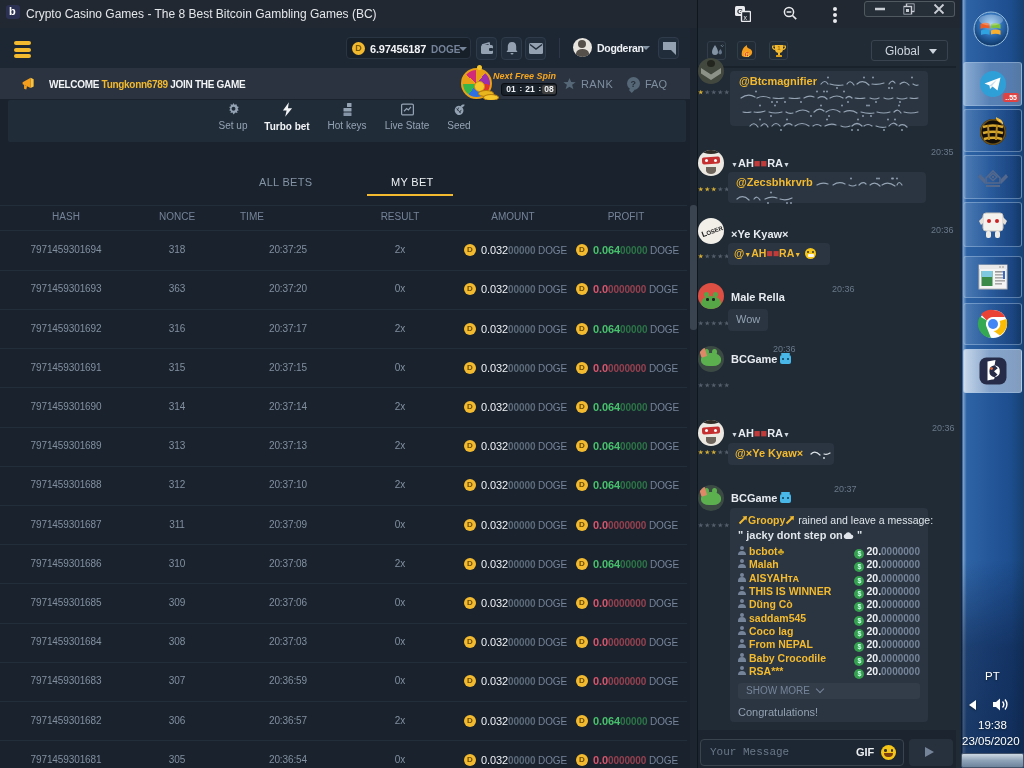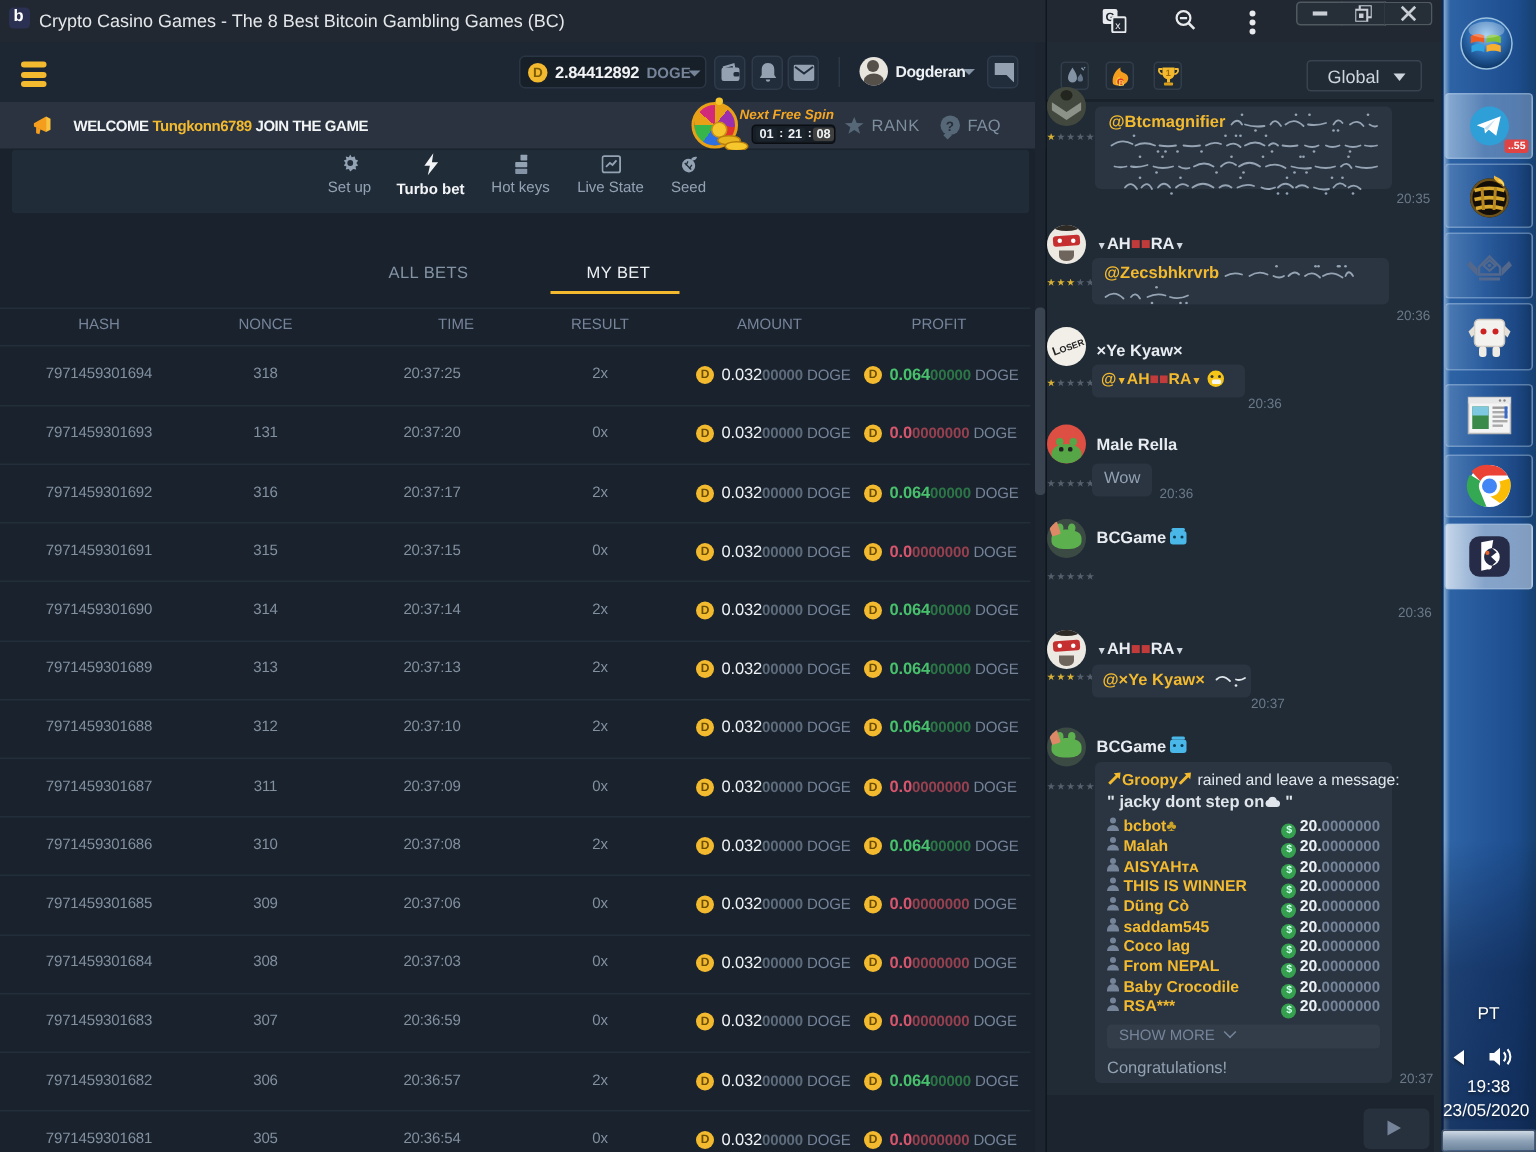--- a/index.html
+++ b/index.html
@@ -44,21 +44,21 @@
 #sbar { left:690px; top:28px; width:7px; height:740px; background:#1c2530; }
 #sthumb { left:690px; top:205px; width:7px; height:125px; background:#3a4450; border-radius:3px; }
 #chatdiv { left:697px; top:0px; width:1px; height:768px; background:#10161e; }
 
 #chat { left:698px; top:28px; width:263px; height:740px; background:#202b36; overflow:hidden; }
 .cbtn { top:13px; width:19px; height:19px; border:1px solid #323d4a; border-radius:3px; }
 #global { left:173px; top:12px; width:77px; height:21px; border:1px solid #38434f; border-radius:3px; color:#cdd4dc; font-size:12px; }
 .avatar { left:0px; width:26px; height:26px; border-radius:50%; overflow:hidden; }
 .uname { font-size:11px; font-weight:bold; color:#e8ecf0; }
 .bubble { background:#2a3541; border-radius:4px; font-size:11px; color:#93a1b1; }
-.stamp { font-size:9px; color:#6a7888; }
+.stamp { font-size:9px; color:#6a7888;margin-top:20px; }
 .yel { color:#f3ba2f; font-weight:bold; }
 .star { display:inline-block; width:5.5px; height:5.5px; clip-path:polygon(50% 0%,61% 35%,98% 35%,68% 57%,79% 91%,50% 70%,21% 91%,32% 57%,2% 35%,39% 35%); }
 .sg { background:#d8b033; } .sx { background:#56606d; }
 
 #taskbar { left:961px; top:0; width:63px; height:768px;
   background:linear-gradient(to right,#0a2c5a 0%,#0a2c5a 1.5%,#7fa5cd 3.2%,#2e64a6 9%,#24579a 45%,#1d4d8d 80%,#16406f 100%); }
 .tbtn { left:2px; width:59px; height:44px; border:1px solid rgba(170,200,230,.45); border-radius:3px;
   background:linear-gradient(to right,rgba(255,255,255,.14),rgba(255,255,255,.03) 45%,rgba(0,0,30,.14)); }
 .tbtn svg, .tbtn .ic { position:absolute; left:50%; top:50%; transform:translate(-50%,-50%); }
 </style>
@@ -105,21 +105,21 @@
 </div>
 
 <div class="abs" id="header">
   <div class="abs" style="left:14px;top:13px">
         <div class="hline"></div>
         <div class="hline"></div>
         <div class="hline" style="margin:0"></div>
       </div>
   <div class="abs" id="balance">
     <div class="abs coin" style="left:5px;top:4px;width:13px;height:13px;font-size:9px;line-height:13px">D</div>
-    <div class="abs" style="left:23px;top:5px;font-size:11px;font-weight:bold;color:#f2f4f6;letter-spacing:-0.2px">2.84412892</div>
+    <div class="abs" style="left:23px;top:5px;font-size:11px;font-weight:bold;color:#f2f4f6;letter-spacing:-0.2px">6.97456187</div>
     <div class="abs" style="left:84px;top:6px;font-size:10px;color:#76849a;font-weight:bold">DOGE</div>
     <div class="abs" style="left:112px;top:9px;width:0;height:0;border-left:4px solid transparent;border-right:4px solid transparent;border-top:4px solid #76849a"></div>
   </div>
   <div class="abs" style="left:559px;top:10px;width:1px;height:20px;background:#2c3845"></div>
   <div class="abs hbtn" style="left:476px">
     <svg style="margin:4px 0 0 3px" width="14" height="13" viewBox="0 0 14 13">
           <path d="M2 3 L9 1 L9.5 3.5" fill="none" stroke="#93a1b1" stroke-width="1.5"></path>
           <rect x="1" y="3" width="12" height="9" rx="1.5" fill="#93a1b1"></rect>
           <rect x="9" y="6" width="4" height="3" rx="1" fill="#222d3b"></rect>
         </svg></div>
@@ -199,36 +199,36 @@
         <path d="M4 6 L9 11 M6.5 4.8 L5 8 M9.5 7.5 L7.5 10.5" stroke="#212c39" stroke-width="1"></path>
       </svg>Seed</div>
 
 <div class="abs tab" style="left:259px;font-size:11px">ALL BETS</div>
 <div class="abs tab" style="left:391px;color:#eef1f4;font-size:11px">MY BET</div>
 <div class="abs" id="tabline"></div>
 
 <div class="abs tline" style="top:205px"></div>
 <div class="abs thead" style="left:26px;width:80px;text-align:center">HASH</div>
 <div class="abs thead" style="left:137px;width:80px;text-align:center">NONCE</div>
-<div class="abs thead" style="left:264px;width:80px;text-align:center">TIME</div>
+<div class="abs thead" style="left:240px;width:80px;text-align:left">TIME</div>
 <div class="abs thead" style="left:360px;width:80px;text-align:center">RESULT</div>
 <div class="abs thead" style="left:473px;width:80px;text-align:center">AMOUNT</div>
 <div class="abs thead" style="left:586px;width:80px;text-align:center">PROFIT</div>
 <div class="abs tline" style="top:230px"></div>
 <div class="abs cell" style="left:16px;top:244px;width:100px;text-align:center">7971459301694</div>
 <div class="abs cell" style="left:137px;top:244px;width:80px;text-align:center">318</div>
 <div class="abs cell" style="left:248px;top:244px;width:80px;text-align:center">20:37:25</div>
 <div class="abs cell" style="left:360px;top:244px;width:80px;text-align:center">2x</div>
 <div class="abs ccoin" style="left:464px;top:244px">D</div>
 <div class="abs cell" style="left:481px;top:244px"><span class="num">0.032</span><span class="zer">00000</span>&nbsp;<span class="doge">DOGE</span></div>
 <div class="abs ccoin" style="left:576px;top:244px">D</div>
 <div class="abs cell" style="left:593px;top:244px"><span class="win1">0.064</span><span class="win2">00000</span>&nbsp;<span class="doge">DOGE</span></div>
 <div class="abs tline" style="top:270px"></div>
 <div class="abs cell" style="left:16px;top:283px;width:100px;text-align:center">7971459301693</div>
-<div class="abs cell" style="left:137px;top:283px;width:80px;text-align:center">131</div>
+<div class="abs cell" style="left:137px;top:283px;width:80px;text-align:center">363</div>
 <div class="abs cell" style="left:248px;top:283px;width:80px;text-align:center">20:37:20</div>
 <div class="abs cell" style="left:360px;top:283px;width:80px;text-align:center">0x</div>
 <div class="abs ccoin" style="left:464px;top:283px">D</div>
 <div class="abs cell" style="left:481px;top:283px"><span class="num">0.032</span><span class="zer">00000</span>&nbsp;<span class="doge">DOGE</span></div>
 <div class="abs ccoin" style="left:576px;top:283px">D</div>
 <div class="abs cell" style="left:593px;top:283px"><span class="los1">0.0</span><span class="los2">0000000</span>&nbsp;<span class="doge">DOGE</span></div>
 <div class="abs tline" style="top:309px"></div>
 <div class="abs cell" style="left:16px;top:323px;width:100px;text-align:center">7971459301692</div>
 <div class="abs cell" style="left:137px;top:323px;width:80px;text-align:center">316</div>
 <div class="abs cell" style="left:248px;top:323px;width:80px;text-align:center">20:37:17</div>
@@ -523,20 +523,29 @@
         <div style="position:relative;height:13.35px;font-size:10.5px;line-height:13px;white-space:nowrap"><span style="display:inline-block;width:8px;height:9px;position:relative;margin-right:3px"><span style="position:absolute;left:2px;top:0;width:4px;height:4px;border-radius:50%;background:#76849a"></span><span style="position:absolute;left:0;top:4.5px;width:8px;height:4.5px;border-radius:4px 4px 0 0;background:#76849a"></span></span><span class="yel" style="font-weight:bold">saddam545</span><span style="position:absolute;right:0;top:0"><span style="display:inline-block;width:10px;height:10px;border-radius:50%;background:#35a14e;color:#cfe;font-size:7px;font-weight:bold;text-align:center;line-height:10px;vertical-align:-1px;margin-right:2px">$</span><b style="color:#eef1f4">20.</b><span style="color:#76849a;font-weight:bold;font-size:10px">0000000</span></span></div>
         <div style="position:relative;height:13.35px;font-size:10.5px;line-height:13px;white-space:nowrap"><span style="display:inline-block;width:8px;height:9px;position:relative;margin-right:3px"><span style="position:absolute;left:2px;top:0;width:4px;height:4px;border-radius:50%;background:#76849a"></span><span style="position:absolute;left:0;top:4.5px;width:8px;height:4.5px;border-radius:4px 4px 0 0;background:#76849a"></span></span><span class="yel" style="font-weight:bold">Coco lag</span><span style="position:absolute;right:0;top:0"><span style="display:inline-block;width:10px;height:10px;border-radius:50%;background:#35a14e;color:#cfe;font-size:7px;font-weight:bold;text-align:center;line-height:10px;vertical-align:-1px;margin-right:2px">$</span><b style="color:#eef1f4">20.</b><span style="color:#76849a;font-weight:bold;font-size:10px">0000000</span></span></div>
         <div style="position:relative;height:13.35px;font-size:10.5px;line-height:13px;white-space:nowrap"><span style="display:inline-block;width:8px;height:9px;position:relative;margin-right:3px"><span style="position:absolute;left:2px;top:0;width:4px;height:4px;border-radius:50%;background:#76849a"></span><span style="position:absolute;left:0;top:4.5px;width:8px;height:4.5px;border-radius:4px 4px 0 0;background:#76849a"></span></span><span class="yel" style="font-weight:bold">From NEPAL</span><span style="position:absolute;right:0;top:0"><span style="display:inline-block;width:10px;height:10px;border-radius:50%;background:#35a14e;color:#cfe;font-size:7px;font-weight:bold;text-align:center;line-height:10px;vertical-align:-1px;margin-right:2px">$</span><b style="color:#eef1f4">20.</b><span style="color:#76849a;font-weight:bold;font-size:10px">0000000</span></span></div>
         <div style="position:relative;height:13.35px;font-size:10.5px;line-height:13px;white-space:nowrap"><span style="display:inline-block;width:8px;height:9px;position:relative;margin-right:3px"><span style="position:absolute;left:2px;top:0;width:4px;height:4px;border-radius:50%;background:#76849a"></span><span style="position:absolute;left:0;top:4.5px;width:8px;height:4.5px;border-radius:4px 4px 0 0;background:#76849a"></span></span><span class="yel" style="font-weight:bold">Baby Crocodile</span><span style="position:absolute;right:0;top:0"><span style="display:inline-block;width:10px;height:10px;border-radius:50%;background:#35a14e;color:#cfe;font-size:7px;font-weight:bold;text-align:center;line-height:10px;vertical-align:-1px;margin-right:2px">$</span><b style="color:#eef1f4">20.</b><span style="color:#76849a;font-weight:bold;font-size:10px">0000000</span></span></div>
         <div style="position:relative;height:13.35px;font-size:10.5px;line-height:13px;white-space:nowrap"><span style="display:inline-block;width:8px;height:9px;position:relative;margin-right:3px"><span style="position:absolute;left:2px;top:0;width:4px;height:4px;border-radius:50%;background:#76849a"></span><span style="position:absolute;left:0;top:4.5px;width:8px;height:4.5px;border-radius:4px 4px 0 0;background:#76849a"></span></span><span class="yel" style="font-weight:bold">RSA***</span><span style="position:absolute;right:0;top:0"><span style="display:inline-block;width:10px;height:10px;border-radius:50%;background:#35a14e;color:#cfe;font-size:7px;font-weight:bold;text-align:center;line-height:10px;vertical-align:-1px;margin-right:2px">$</span><b style="color:#eef1f4">20.</b><span style="color:#76849a;font-weight:bold;font-size:10px">0000000</span></span></div>
         <div style="margin-top:5px;height:16px;background:#323d49;border-radius:3px;color:#76849a;font-size:10px;line-height:16px;padding-left:8px">SHOW MORE <span style="display:inline-block;width:6px;height:6px;border-right:1.5px solid #76849a;border-bottom:1.5px solid #76849a;transform:rotate(45deg);vertical-align:2px;margin-left:4px"></span></div>
         <div style="margin-top:7px;color:#93a1b1;font-size:11px">Congratulations!</div>
       </div>
 <div class="abs stamp" style="left:235px;top:686px">20:37</div>
 <div class="abs" style="left:0;top:702px;width:258px;height:38px;background:#1b242f"></div>
+<div class="abs" style="left:2px;top:711px;width:204px;height:27px;background:#1d2733;border:1px solid #39444f;border-radius:4px">
+        <span style="position:absolute;left:9px;top:6px;font-family:'Liberation Mono',monospace;font-size:11px;color:#6a7888">Your Message</span>
+        <span style="position:absolute;left:155px;top:6px;font-size:11px;font-weight:bold;color:#eef1f4">GIF</span>
+        <span style="position:absolute;left:180px;top:5px;width:15px;height:15px;border-radius:50%;background:#f5c518">
+          <span style="position:absolute;left:3px;top:4px;width:2.5px;height:2.5px;background:#333;border-radius:50%"></span>
+          <span style="position:absolute;right:3px;top:4px;width:2.5px;height:2.5px;background:#333;border-radius:50%"></span>
+          <span style="position:absolute;left:3px;top:8px;width:9px;height:4px;background:#7a3c10;border-radius:0 0 8px 8px"></span>
+        </span>
+      </div>
 <div class="abs" style="left:211px;top:711px;width:44px;height:27px;background:#27313d;border-radius:4px">
         <span style="position:absolute;left:16px;top:8px;width:0;height:0;border-left:9px solid #76849a;border-top:5.5px solid transparent;border-bottom:5.5px solid transparent"></span>
       </div>
 </div>
 
 <div class="abs" id="taskbar">
 <svg class="abs" style="left:12px;top:11px" width="36" height="36" viewBox="0 0 36 36">
 <defs>
           <radialGradient id="orb" cx="50%" cy="35%" r="65%">
             <stop offset="0%" stop-color="#8ec4ee"></stop>

